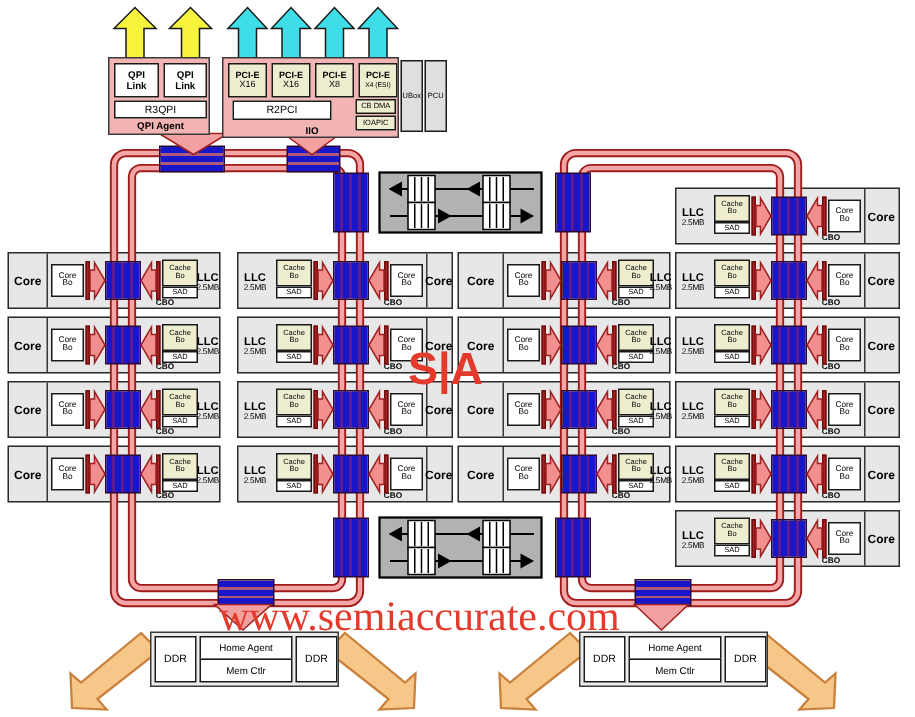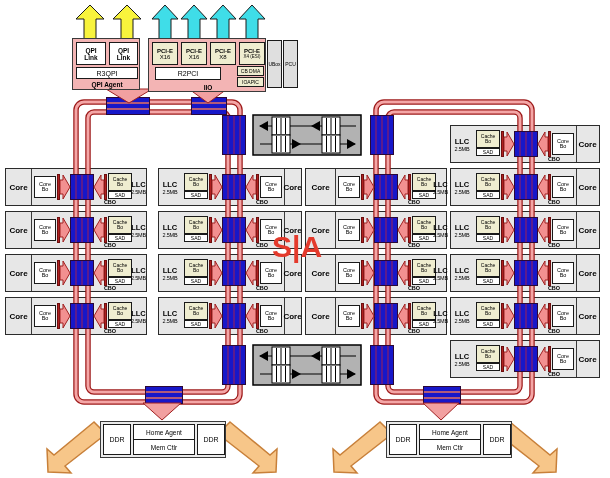--- a/index.html
+++ b/index.html
@@ -236,20 +236,21 @@
     <div class="abs whitebox ddr" style="left:96px;top:2px;width:28px;height:31px;">DDR</div>
   </div>
   <div class="abs memblk" style="left:386px;top:421px;width:126px;height:37px;">
     <div class="abs whitebox ddr" style="left:2px;top:2px;width:28px;height:31px;">DDR</div>
     <div class="abs whitebox ha" style="left:32px;top:2px;width:62px;height:16px;">Home Agent</div>
     <div class="abs whitebox ha" style="left:32px;top:17px;width:62px;height:16px;">Mem Ctlr</div>
     <div class="abs whitebox ddr" style="left:96px;top:2px;width:28px;height:31px;">DDR</div>
   </div>
 
   <div class="abs wm-logo" style="left:272px;top:230px;">S|A</div>
+  <div class="abs wm-url" style="left:146px;top:396px;">www.semiaccurate.com</div>
 
 <div class="abs tile" style="left: 5px; top: 168px; width: 142px; height: 38px;"></div>
     <div class="abs stopV" style="left: 70px; top: 174px; width: 24px; height: 26px;"></div>
     <div class="abs strip" style="left: 57px; top: 174px; width: 3px; height: 26px;"></div>
     <div class="abs strip" style="left: 104px; top: 174px; width: 3px; height: 26px;"></div>
     <div class="abs cbolabel" style="left: 98px; top: 199px; width: 24px;">CBO</div>
     <div class="abs corecell" style="left: 8px; top: 170px; width: 21px; height: 34px;">Core</div>
     <div class="abs divider" style="left: 31px; top: 169px; width: 1px; height: 36px;"></div>
     <div class="abs smallwhite ml" style="left: 34px; top: 176px; width: 22px; height: 22px;">Core
 Bo</div>

